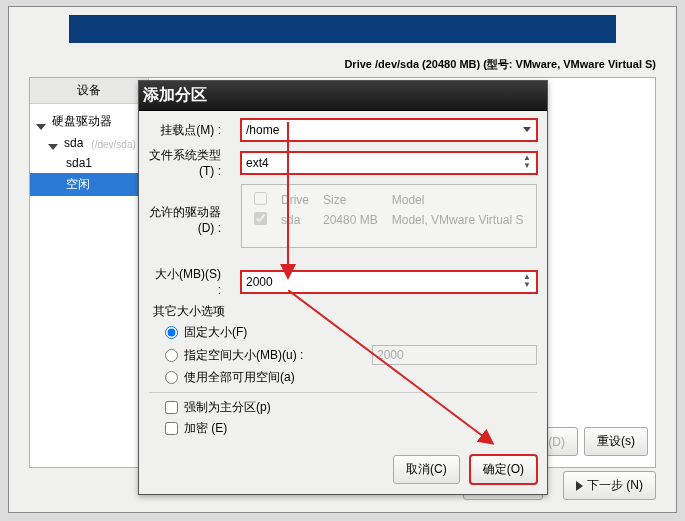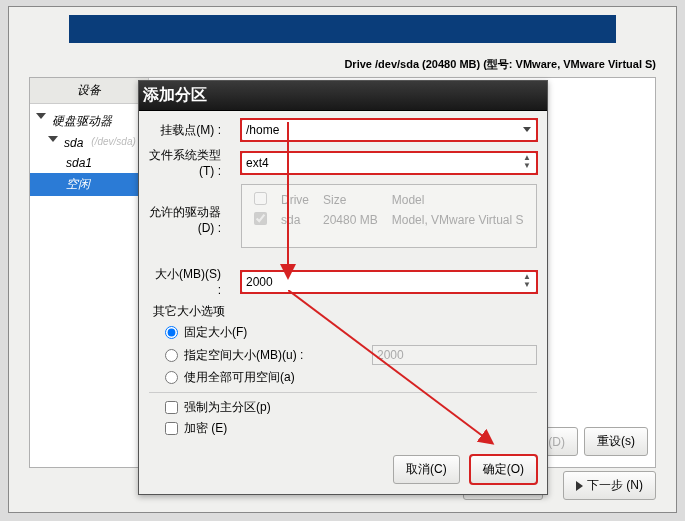--- a/index.html
+++ b/index.html
@@ -1,24 +1,24 @@
 <!DOCTYPE html>
 <html><head>
   <meta charset="utf-8">
   <style>
     * { box-sizing: border-box; margin: 0; padding: 0; font-family: sans-serif; font-size: 12px; }
     body { background: #dcdcdc; width: 685px; height: 521px; position: relative; overflow: hidden; }
     .window { position: absolute; left: 8px; top: 6px; right: 8px; bottom: 8px; background: #f0f0ee; border: 1px solid #888; }
     .bluebar { margin: 8px 60px 0 60px; height: 28px; background: #0a3d7a; }
     .drive-title { margin: 14px 20px 4px 130px; font-weight: bold; font-size: 11px; text-align: right; }
     .main-panel { position: absolute; left: 20px; top: 70px; right: 20px; bottom: 44px; background: #fff; border: 1px solid #b0b0b0; }
-    .sidebar { width: 119px; float: left; font-style: italic; }
+    .sidebar { width: 119px; float: left; }
     .sidebar-header { background: #e8e8e5; text-align: center; padding: 4px; border-bottom: 1px solid #ccc; border-right: 1px solid #ccc; }
     .tree { padding: 6px 0 0 0; }
-    .tree-row { padding: 3px 6px; display: flex; align-items: flex-start; gap: 4px; }
+    .tree-row { padding: 3px 6px; display: flex; align-items: flex-end; gap: 4px; }
     .tree-row.indent1 { padding-left: 18px; }
     .tree-row.indent2 { padding-left: 36px; }
     .tree-row.sel { background: #2b7bd6; color: #fff; }
     .caret { display: inline-block; width: 0; height: 0; border-left: 5px solid transparent; border-right: 5px solid transparent; border-top: 6px solid #444; margin-right: 2px; }
     .tree-sub { color: #bbb; font-size: 10px; margin-left: 4px; }
     .footer-btns { position: absolute; right: 20px; bottom: 12px; display: flex; gap: 20px; }
     .btn { background: linear-gradient(#fdfdfd,#e6e6e4); border: 1px solid #a8a8a6; border-radius: 3px; padding: 5px 12px; cursor: pointer; display: flex; align-items: center; gap: 4px; }
     .arrow-left { width: 0; height: 0; border-top: 5px solid transparent; border-bottom: 5px solid transparent; border-right: 7px solid #333; }
     .arrow-right { width: 0; height: 0; border-top: 5px solid transparent; border-bottom: 5px solid transparent; border-left: 7px solid #333; }
     .overlay { position: absolute; left: 138px; top: 80px; width: 410px; background: #f0f0ee; border: 1px solid #555; box-shadow: 0 2px 6px rgba(0,0,0,0.3); }

